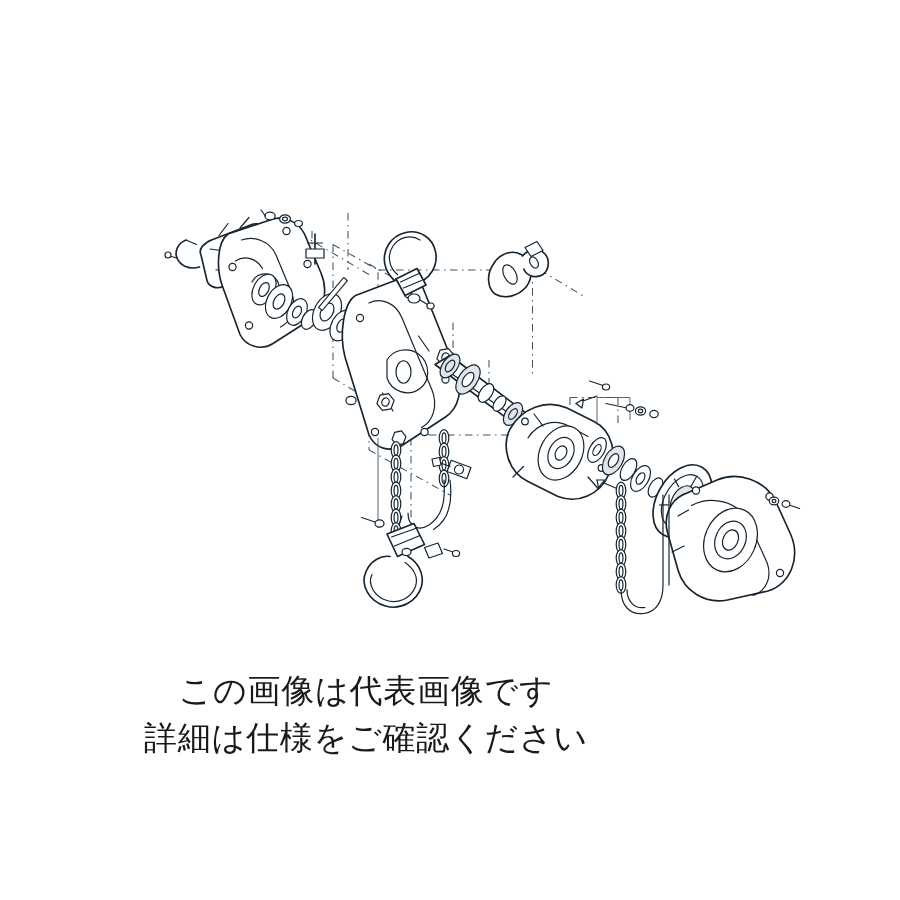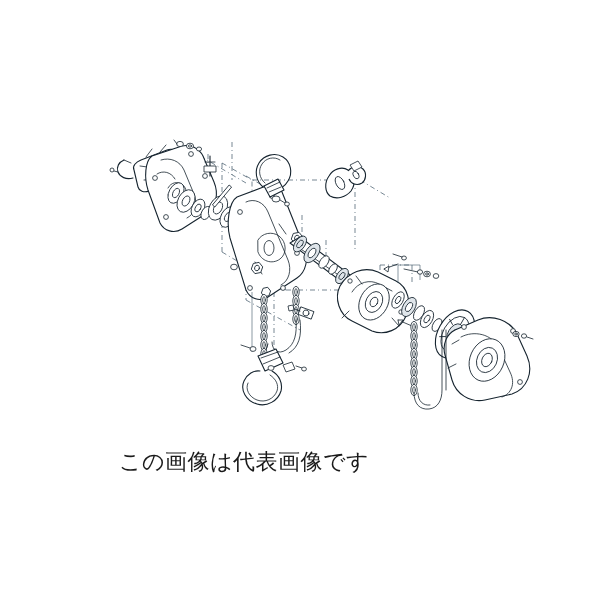--- a/index.html
+++ b/index.html
@@ -407,15 +407,16 @@
       </g>
       <path class="ln" d="M210 156 L210 176"></path>
       <path class="ln2" d="M205 162 L215 162"></path>
       <path class="lnf2" d="M204 166 L216 166 L216 172 L204 172 Z"></path>
     </g>
 
   </svg>
 
   <div id="caption">
     <span class="cap-line">この画像は代表画像です</span>
+    <span class="cap-line">詳細は仕様をご確認ください</span>
   </div>
 
 </div>
 
 </body></html>

